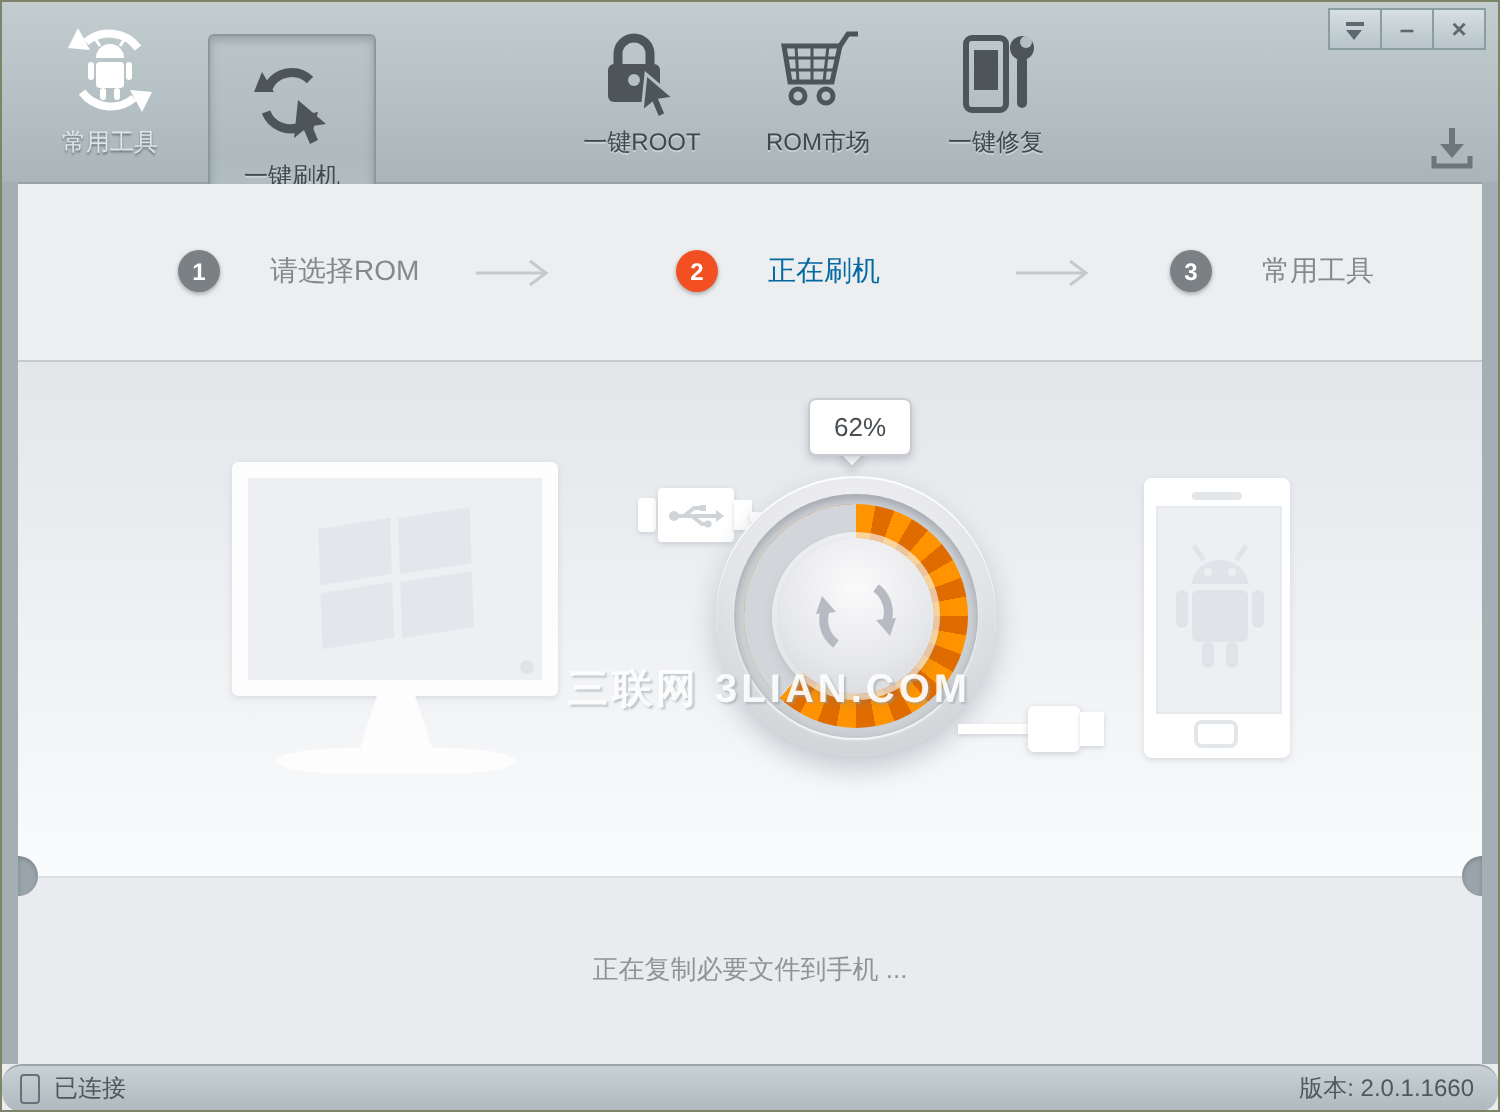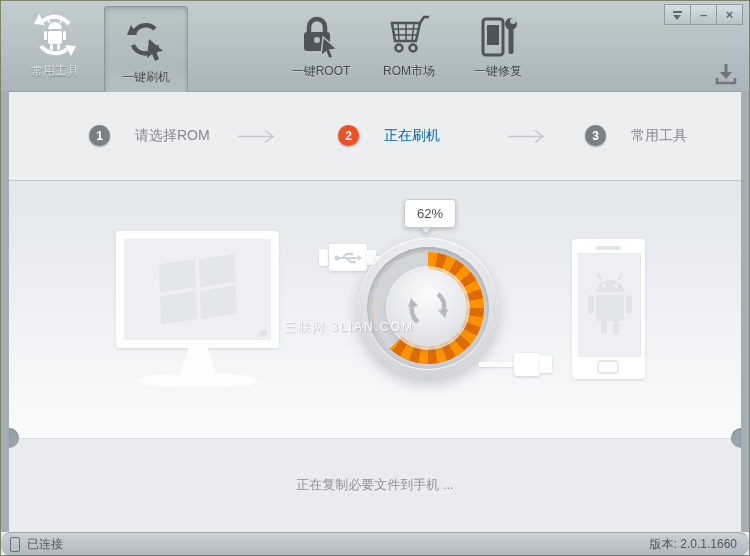--- a/index.html
+++ b/index.html
@@ -14,21 +14,21 @@
     position:absolute;left:0;top:0;width:748px;height:90px;
     background:linear-gradient(#c3cdd0 0%,#b4c0c3 55%,#a9b5b9 100%);
     border-bottom:1px solid #96a2a7;
   }
   .tab{position:absolute;top:0;height:88px;width:80px;display:flex;flex-direction:column;align-items:center;cursor:default;}
   .tab .ticon{height:50px;display:flex;align-items:flex-end;justify-content:center;margin-top:8px;}
   .tab .tlabel{font-size:12px;color:#41484c;margin-top:4px;text-shadow:0 1px 0 rgba(255,255,255,.35);white-space:nowrap;}
   #tab-logo{left:14px;}
   #tab-logo .tlabel{color:#dfe7e9;text-shadow:0 1px 1px rgba(70,80,85,.7);}
   #tab-flash{
-    left:103px;width:82px;top:5px;height:86px;
+    left:103px;width:82px;top:16px;height:86px;
     background:linear-gradient(#bac5c8,#aebabd 70%,#b3bfc2);
     border:1px solid #8c989d;border-radius:3px;
     box-shadow:inset 0 2px 4px rgba(85,95,100,.35), inset 0 -1px 0 rgba(255,255,255,.35);
   }
   #tab-repair{left:192px;}
   #tab-root{left:280px;}
   #tab-market{left:368px;}
   #tab-tools{left:457px;}
   
   #win-controls{position:absolute;right:6px;top:3px;display:flex;}
@@ -132,22 +132,22 @@
   #usb-plug{position:absolute;left:310px;top:63px;width:56px;height:27px;}
   #usb-plug-cable{position:absolute;left:0;top:5px;width:9px;height:17px;background:#fff;border-radius:2px;box-shadow:0 1px 2px rgba(185,192,198,.6);}
   #usb-plug-body{position:absolute;left:10px;top:0;width:38px;height:27px;background:#fff;border-radius:2px;
     box-shadow:0 1px 3px rgba(185,192,198,.7);display:flex;align-items:center;justify-content:center;}
   #usb-plug-tip{position:absolute;left:48px;top:6px;width:9px;height:15px;background:#fff;box-shadow:0 1px 2px rgba(185,192,198,.6);}
   #usb-cable-end{position:absolute;left:505px;top:172px;width:40px;height:23px;}
   #usb-cable-body{position:absolute;left:0;top:0;width:26px;height:23px;background:#fff;border-radius:3px;box-shadow:0 1px 3px rgba(185,192,198,.7);}
   #usb-cable-neck{position:absolute;left:26px;top:3px;width:12px;height:17px;background:#fff;box-shadow:0 1px 2px rgba(185,192,198,.6);}
   
   #watermark{
-    position:absolute;left:275px;top:138px;font-size:12px;letter-spacing:2px;color:rgba(255,255,255,.9);
-    text-shadow:1px 1px 1px rgba(150,158,165,.55);white-space:nowrap;z-index:4;font-weight:normal;
+    position:absolute;left:275px;top:150px;font-size:20px;letter-spacing:2px;color:rgba(255,255,255,.9);
+    text-shadow:1px 1px 1px rgba(150,158,165,.55);white-space:nowrap;z-index:4;font-weight:bold;
   }
   
   #message-panel{
     position:absolute;left:8px;top:437px;width:732px;height:94px;background:#e9ebee;border-top:1px solid #dcdfe2;
   }
   #status-message{position:absolute;left:0;right:0;top:37px;text-align:center;font-size:13px;color:#8f9498;}
   
   #statusbar{
     position:absolute;left:0;top:531px;width:748px;height:23px;
     background:linear-gradient(#c9d1d5,#aeb9be);border-top:1px solid #99a5ab;

